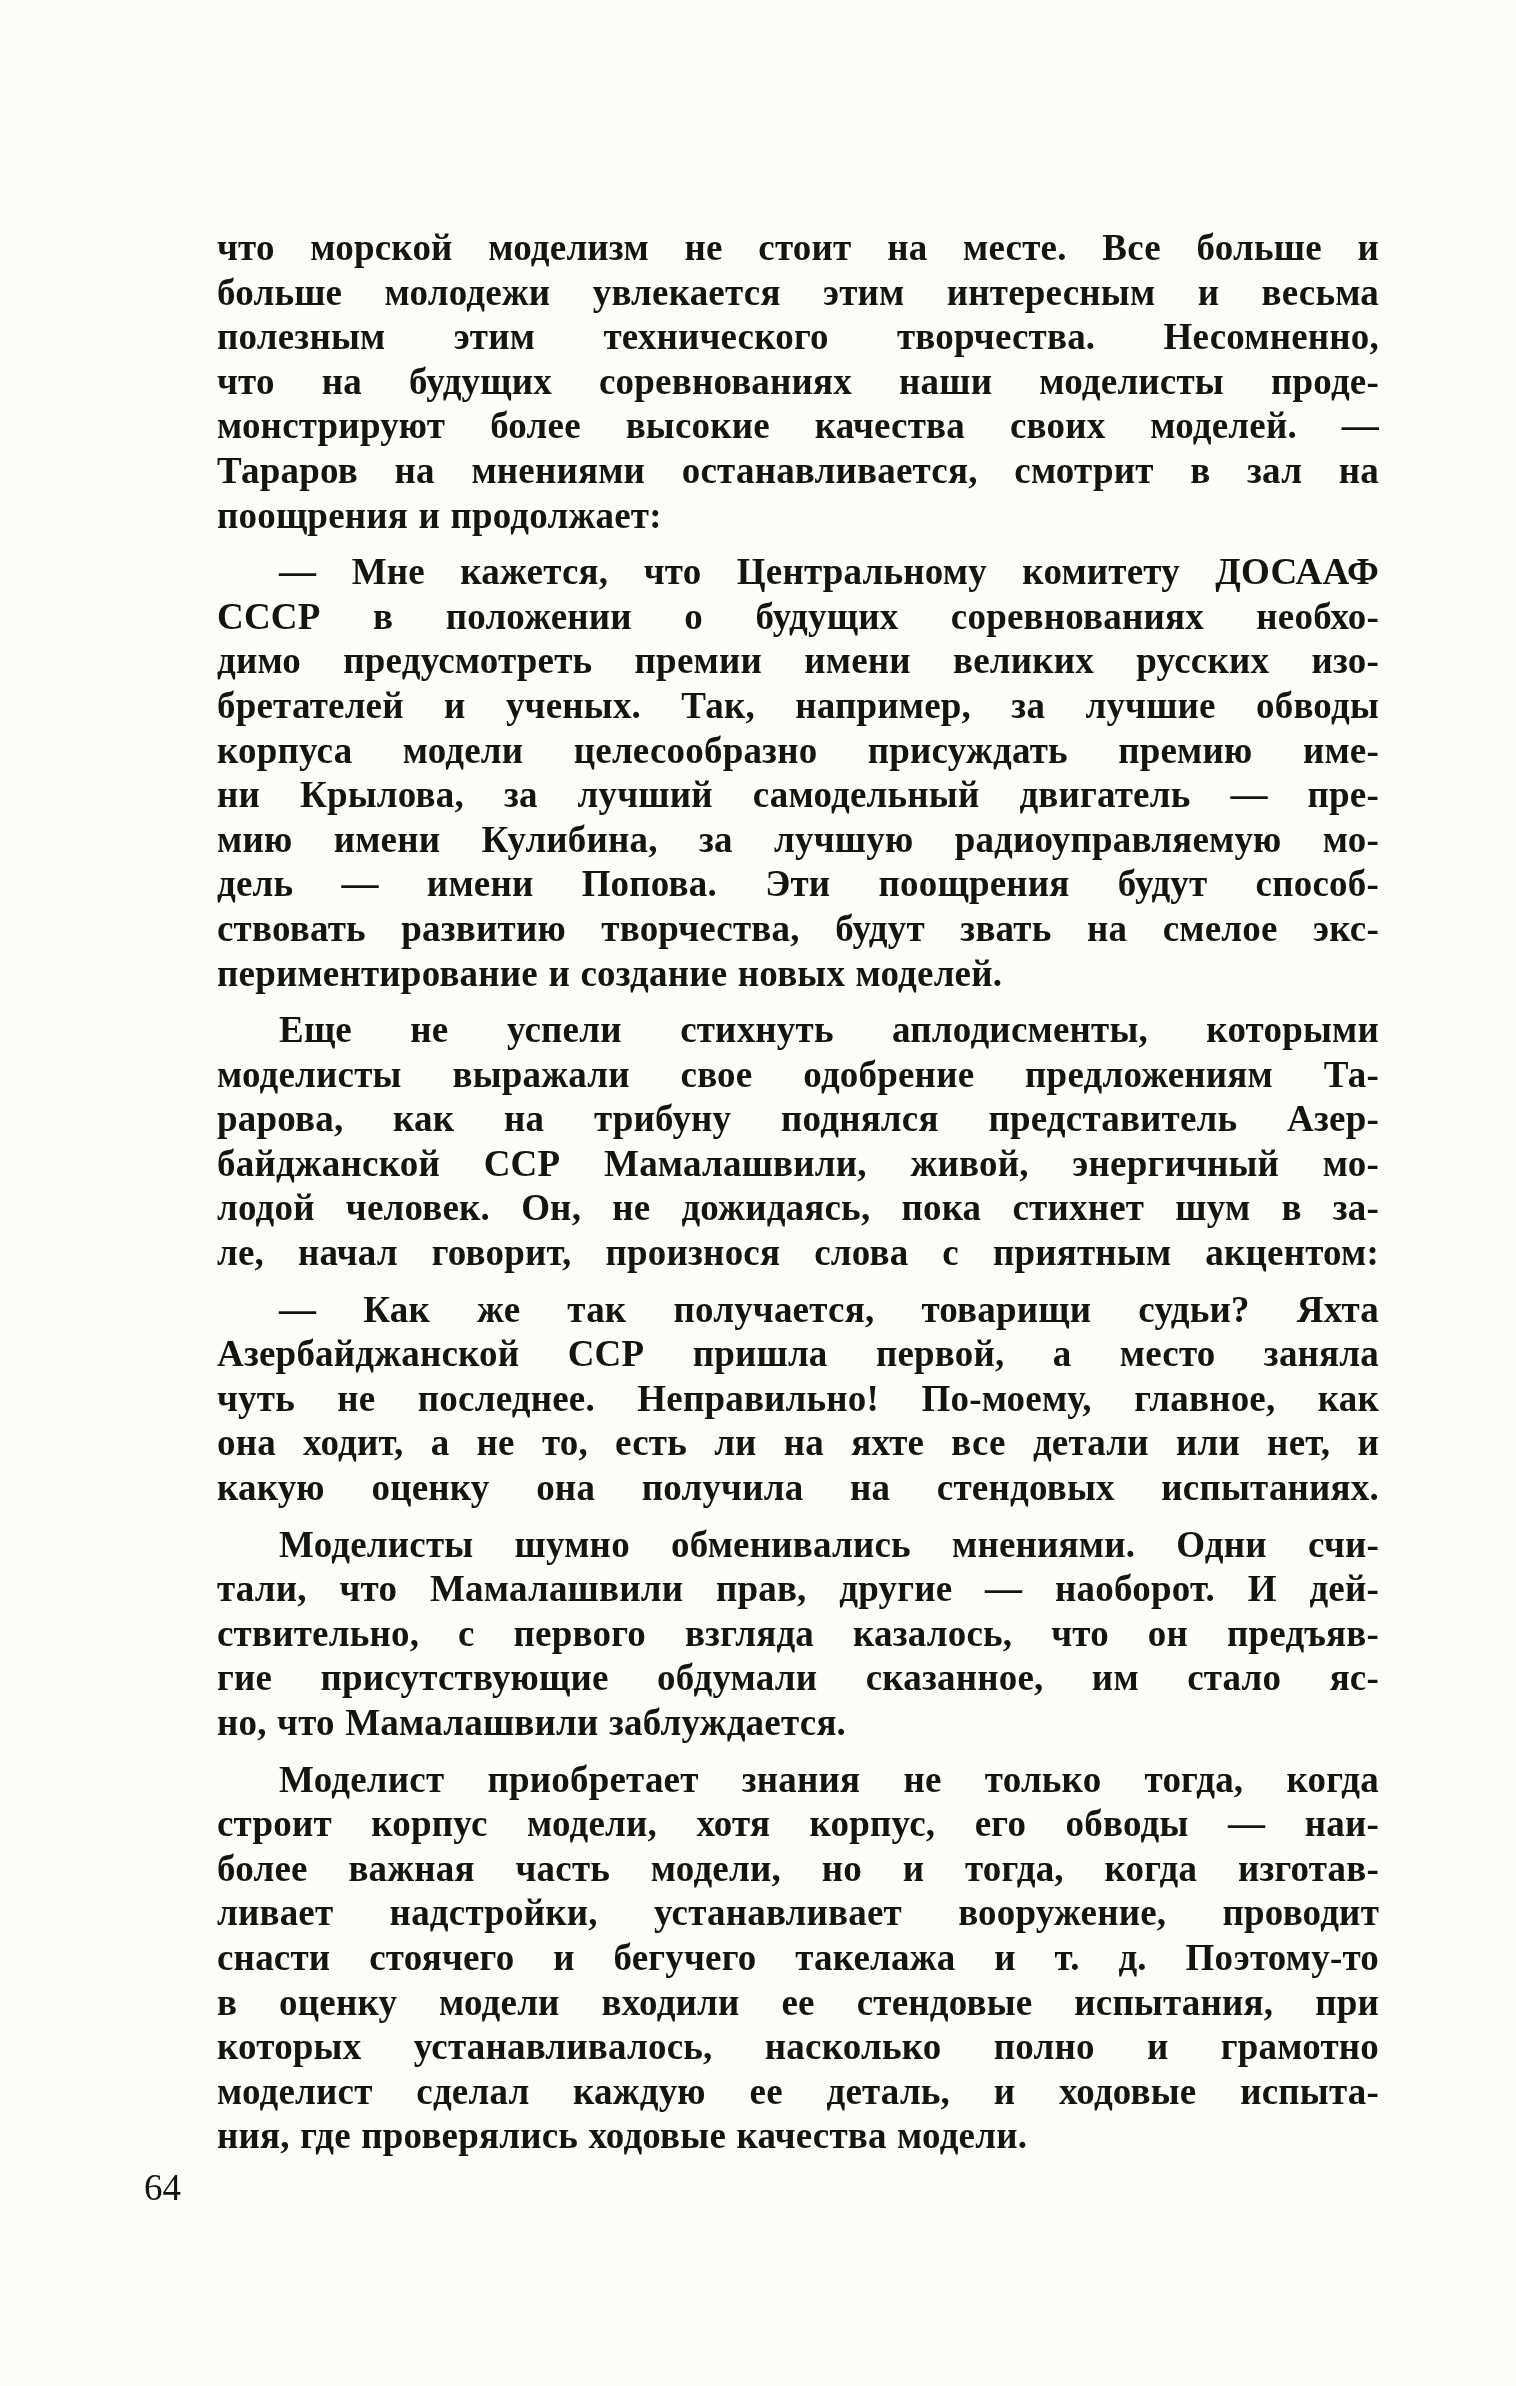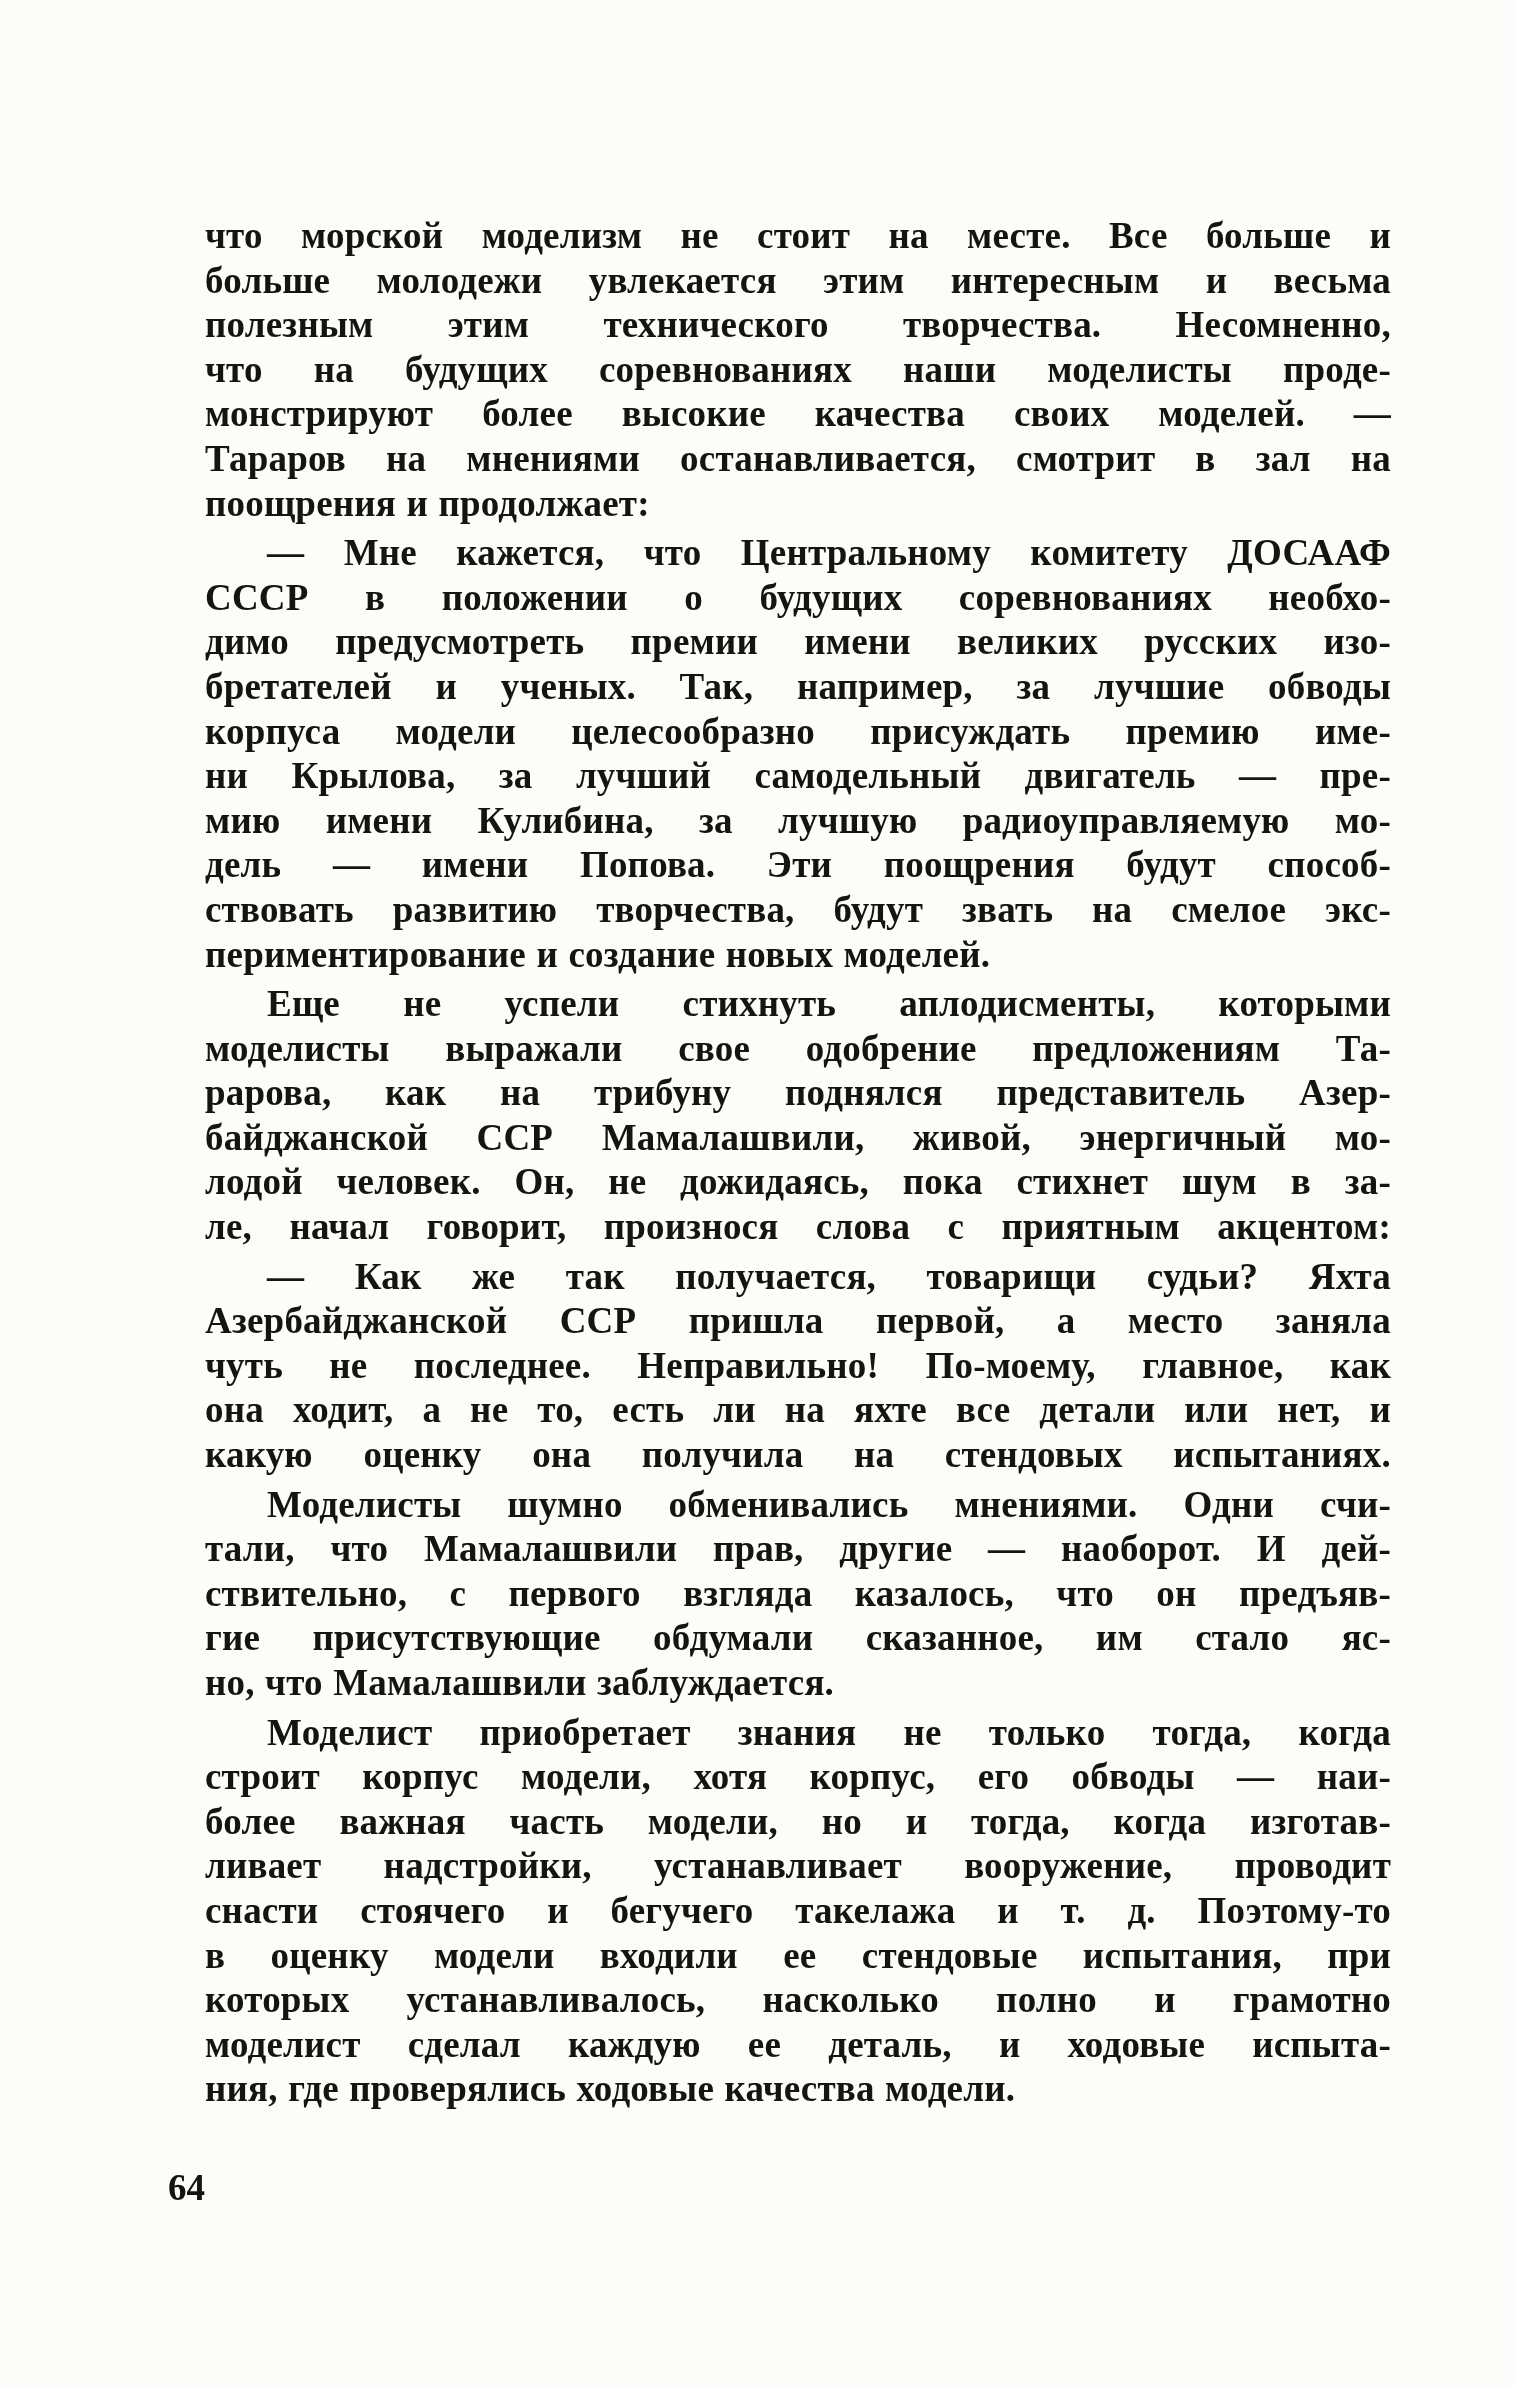--- a/index.html
+++ b/index.html
@@ -16,40 +16,40 @@
     overflow: hidden;
     color: #161412;
     font-family: "Liberation Serif", "DejaVu Serif", serif;
   }
   .text-block {
     position: absolute;
     left: 205px;
     top: 214px;
     width: 1186px;
   }
-  .para { margin: 0; padding: 0; }
+  .para { margin: 12px; padding: 0; }
   .para + .para { margin-top: 5px; }
   .line {
     font-size: 37px;
     line-height: 44.6px;
     font-weight: bold;
     letter-spacing: 0.2px;
     text-align: justify;
     text-align-last: justify;
     word-spacing: 1px;
   }
   .para.indented .line:first-child { text-indent: 62px; }
   .line.end { text-align-last: left; }
   .folio {
     position: absolute;
-    left: 168px;
+    left: 144px;
     top: 2166px;
     font-size: 37px;
     line-height: 44px;
-    font-weight: bold;
+    font-weight: normal;
   }
 </style>
 </head>
 <body>
 
 <div class="scan-page">
   <div class="text-block">
 
     <div class="para">
       <div class="line">что морской моделизм не стоит на месте. Все больше и</div>

